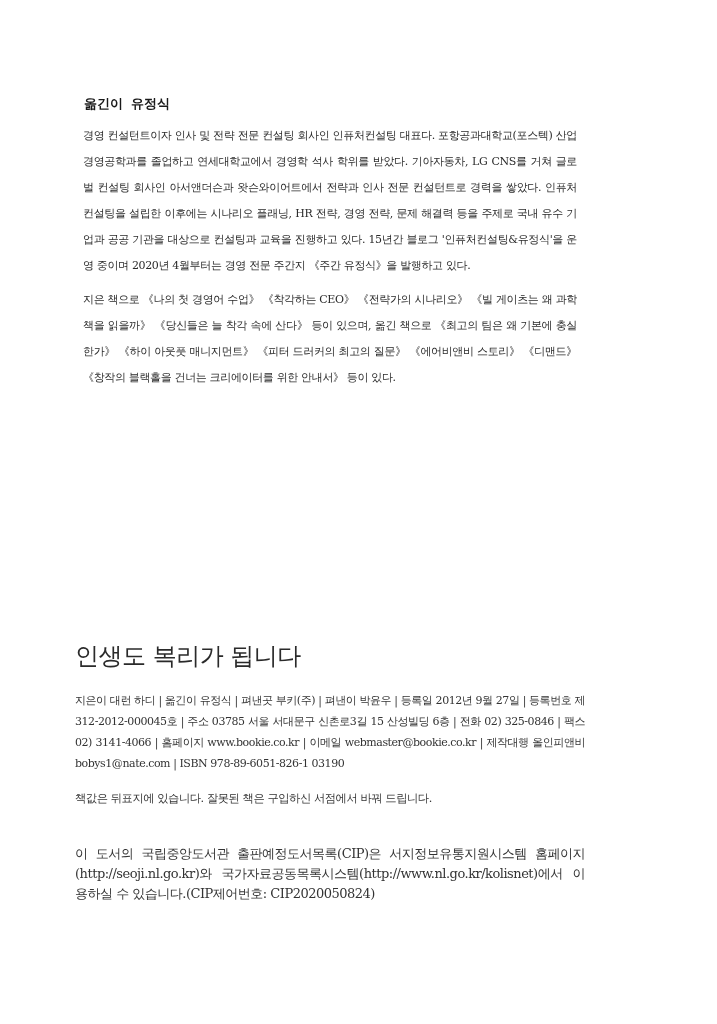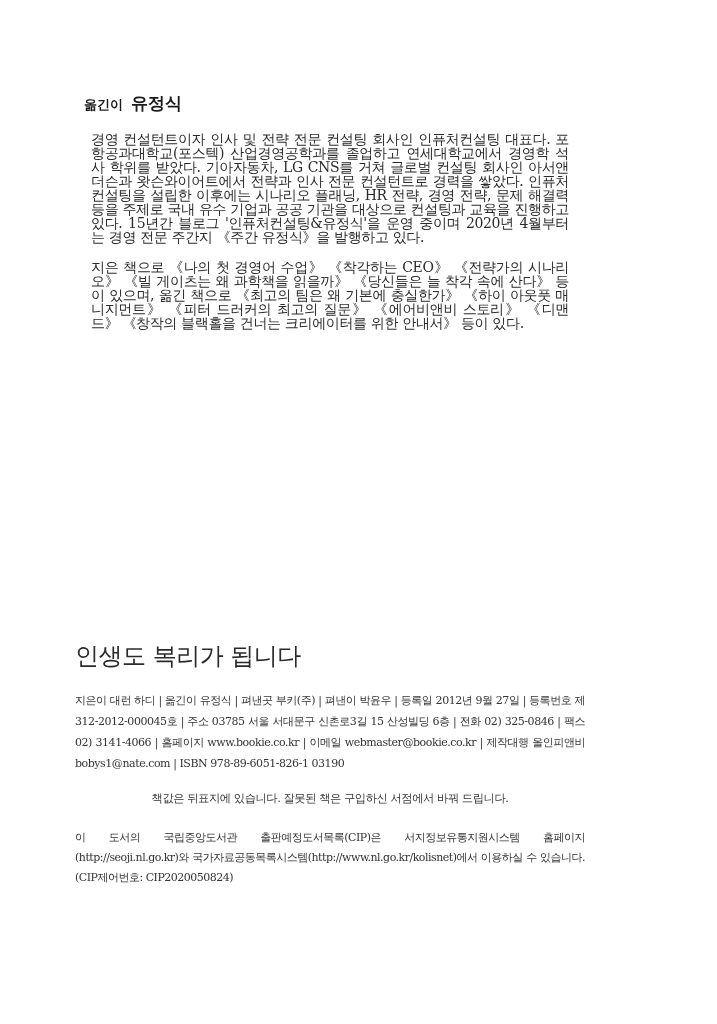--- a/index.html
+++ b/index.html
@@ -2,28 +2,28 @@
 <html><head>
 <meta charset="utf-8">
 <style>
   html, body { margin: 0; padding: 0; background: #ffffff; }
   body { width: 717px; height: 1024px; position: relative; overflow: hidden;
          font-family: "DejaVu Serif", "Liberation Serif", serif; color: #2a2a2a; }
   .page { position: absolute; left: 75px; width: 510px; }
   .translator { top: 92px; }
   .tr-heading { font-family: "DejaVu Sans", "Liberation Sans", sans-serif; color: #1a1a1a; margin: 0 0 6px 0; line-height: 22px; }
   .tr-label { font-size: 13px; font-weight: bold; margin-left: 9px; }
-  .tr-name { font-size: 17px; font-weight: bold; margin-left: 3px; }
-  .bio p { margin: 16px; font-size: 14px; line-height: 14px; text-align: justify; text-align-last: left; letter-spacing: -0.35px; }
+  .tr-name { font-size: 13px; font-weight: bold; margin-left: 3px; }
+  .bio p { margin: 8px; font-size: 11px; line-height: 26px; text-align: justify; text-align-last: left; letter-spacing: -0.35px; }
   .colophon { top: 640px; }
   .book-title { font-size: 24px; font-weight: normal; margin: 0; line-height: 32px; color: #2a2a2a; letter-spacing: -0.5px; }
   .edition { font-size: 12.3px; margin: 14px 0 0 0; line-height: 18px; letter-spacing: -0.4px; }
   .pubinfo { font-size: 11px; line-height: 21px; margin: 18px 0 0 0; text-align: justify; text-align-last: left; letter-spacing: -0.45px; color: #333; }
-  .price { font-size: 11.3px; line-height: 18px; margin: 16px 0 0 0; letter-spacing: -0.45px; color: #333; text-align: center; }
-  .cip { font-size: 11px; line-height: 20px; margin: 20px 0 0 0; text-align: justify; text-align-last: left; letter-spacing: -0.5px; color: #333; }
+  .price { font-size: 11.3px; line-height: 18px; margin: 16px 0 0 0; letter-spacing: -0.45px; color: #333; }
+  .cip { font-size: 13px; line-height: 20px; margin: 36px 0 0 0; text-align: justify; text-align-last: left; letter-spacing: -0.5px; color: #333; }
 </style>
 </head>
 <body>
 
 <section class="page translator">
   <div class="tr-heading">
     <span class="tr-label">옮긴이</span>
     <span class="tr-name">유정식</span>
   </div>
   <div class="bio">

